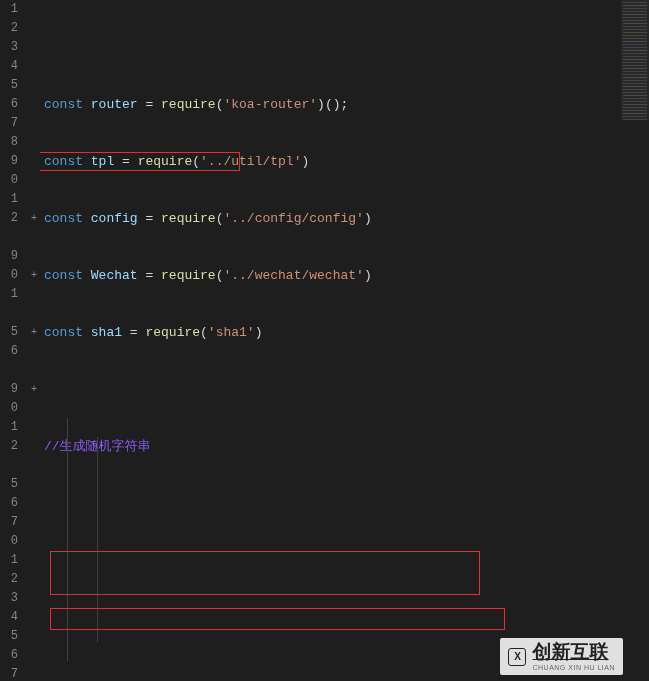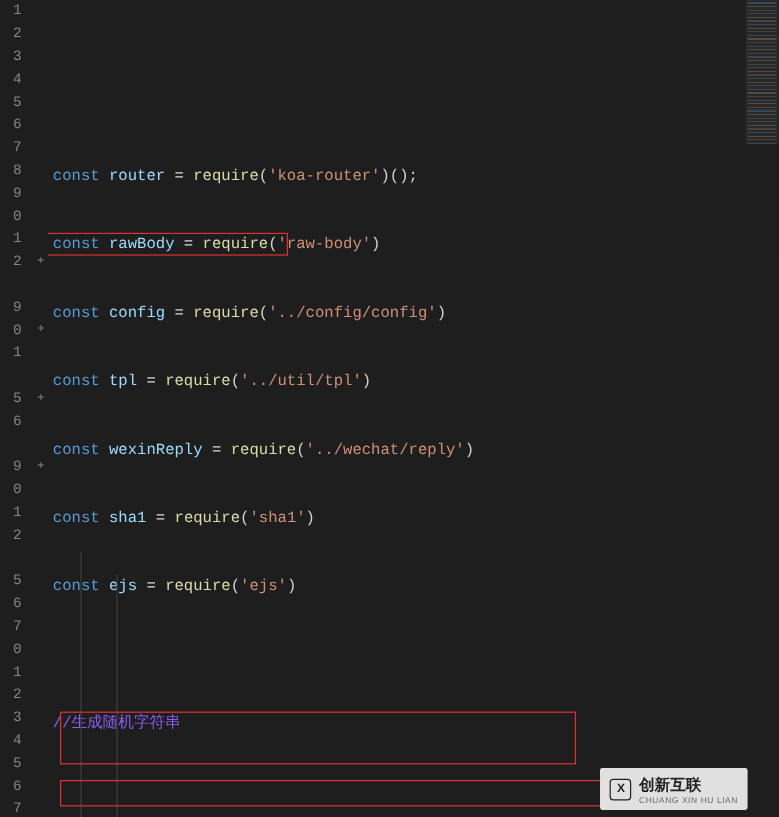--- a/index.html
+++ b/index.html
@@ -34,21 +34,20 @@
     font-size: 10px;
   }
   .fold-col .fc { height: 19px; display: flex; align-items: center; justify-content: center; cursor: pointer; }
   .code-area {
     flex: 1;
     background: #1e1e1e;
     white-space: pre;
     overflow: hidden;
     padding-left: 4px;
     position: relative;
-    margin-top: 42px;
   }
   .code-area .cl { height: 19px; }
   .minimap {
     width: 28px;
     background: #1e1e1e;
     flex-shrink: 0;
     position: relative;
     overflow: hidden;
   }
   .minimap .noise {
@@ -100,21 +99,21 @@
     gap: 6px;
     border-radius: 2px;
   }
   .watermark .logo {
     width: 18px; height: 18px;
     border: 1.5px solid #222;
     border-radius: 3px;
     display: flex; align-items: center; justify-content: center;
     font-size: 10px; font-weight: bold;
   }
-  .watermark .main { font-weight: bold; font-size: 13px; }
+  .watermark .main { font-weight: bold; font-size: 19px; text-decoration: underline; }
   .watermark .sub { font-size: 7px; letter-spacing: 0.5px; color: #666; display:block; line-height:1; }
 </style>
 </head>
 <body>
 
 <div class="gutter">
   <div class="ln">1</div>
   <div class="ln">2</div>
   <div class="ln">3</div>
   <div class="ln">4</div>
@@ -190,26 +189,24 @@
     <div class="fc"></div>
     <div class="fc"></div>
     <div class="fc"></div>
 </div>
 
 <div class="code-area">
   <div class="ruler1"></div>
   <div class="ruler2"></div>
 
   <div class="cl"><span class="kw">const </span><span class="id">router</span><span class="pl"> = </span><span class="fn">require</span><span class="pl">(</span><span class="str">'koa-router'</span><span class="pl">)();</span></div>
-  <div class="cl"><span class="kw">const </span><span class="id">rawBody</span><span class="pl"> = </span><span class="fn">require</span><span class="pl">(</span><span class="str">'raw-body'</span><span class="pl">)</span></div>
+  <div class="cl"><span class="kw">const </span><span class="id">tpl</span><span class="pl"> = </span><span class="fn">require</span><span class="pl">(</span><span class="str">'../util/tpl'</span><span class="pl">)</span></div>
   <div class="cl"><span class="kw">const </span><span class="id">config</span><span class="pl"> = </span><span class="fn">require</span><span class="pl">(</span><span class="str">'../config/config'</span><span class="pl">)</span></div>
-  <div class="cl"><span class="kw">const </span><span class="id">tpl</span><span class="pl"> = </span><span class="fn">require</span><span class="pl">(</span><span class="str">'../util/tpl'</span><span class="pl">)</span></div>
-  <div class="cl"><span class="kw">const </span><span class="id">wexinReply</span><span class="pl"> = </span><span class="fn">require</span><span class="pl">(</span><span class="str">'../wechat/reply'</span><span class="pl">)</span></div>
+  <div class="cl"><span class="kw">const </span><span class="id">Wechat</span><span class="pl"> = </span><span class="fn">require</span><span class="pl">(</span><span class="str">'../wechat/wechat'</span><span class="pl">)</span></div>
   <div class="cl"><span class="kw">const </span><span class="id">sha1</span><span class="pl"> = </span><span class="fn">require</span><span class="pl">(</span><span class="str">'sha1'</span><span class="pl">)</span></div>
-  <div class="cl"><span class="kw">const </span><span class="id">ejs</span><span class="pl"> = </span><span class="fn">require</span><span class="pl">(</span><span class="str">'ejs'</span><span class="pl">)</span></div>
   <div class="cl"></div>
   <div class="cl"><span class="cm">//生成随机字符串</span></div>
   
   
   
   
   
   
   
   

